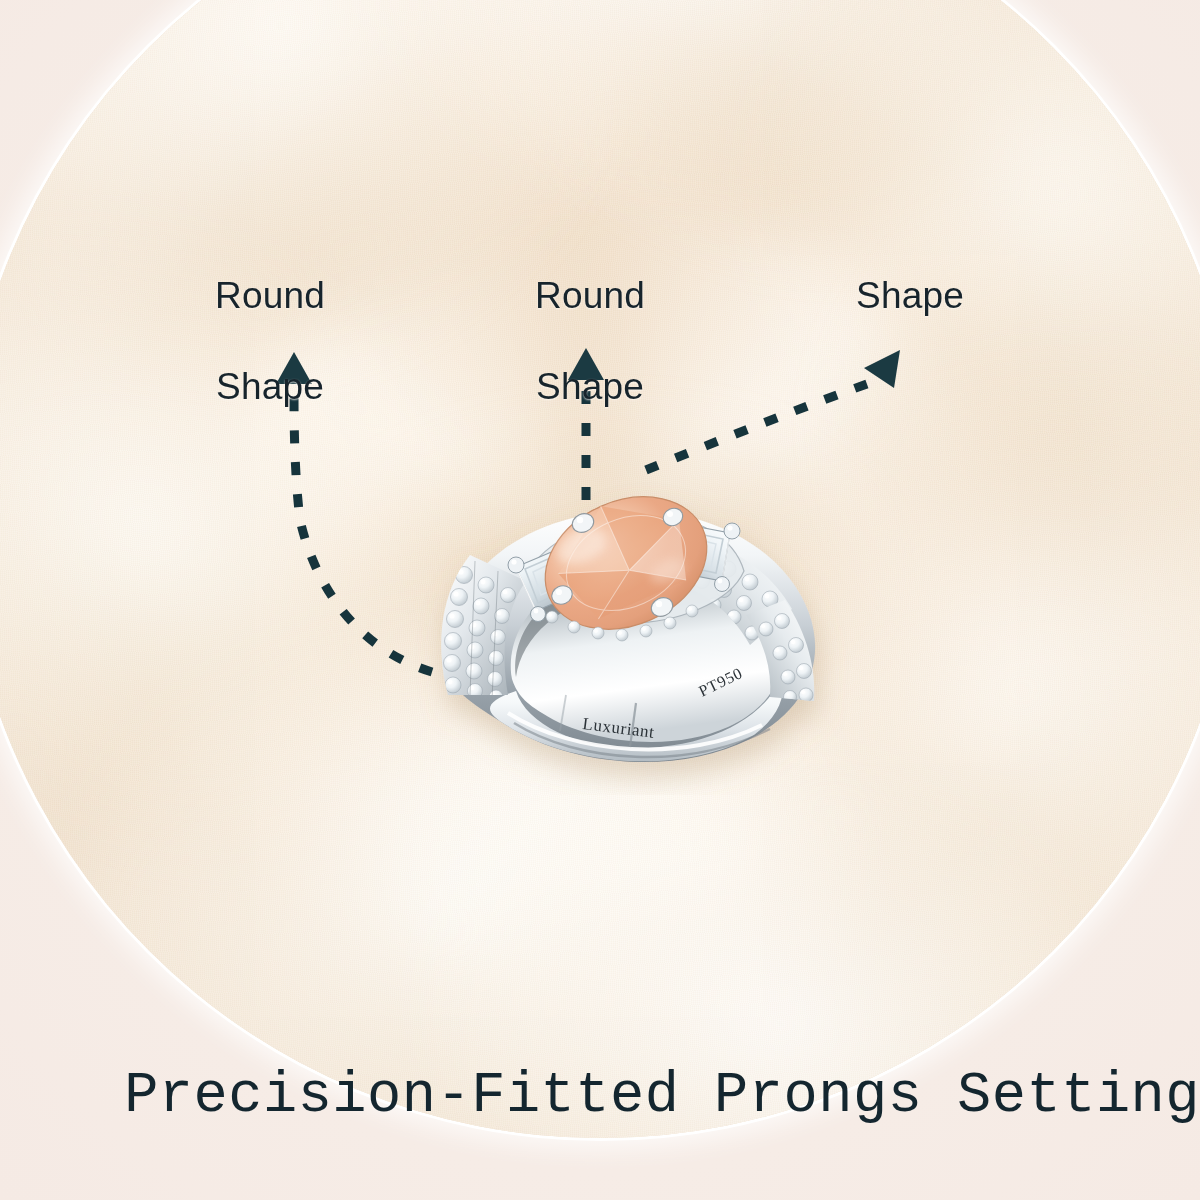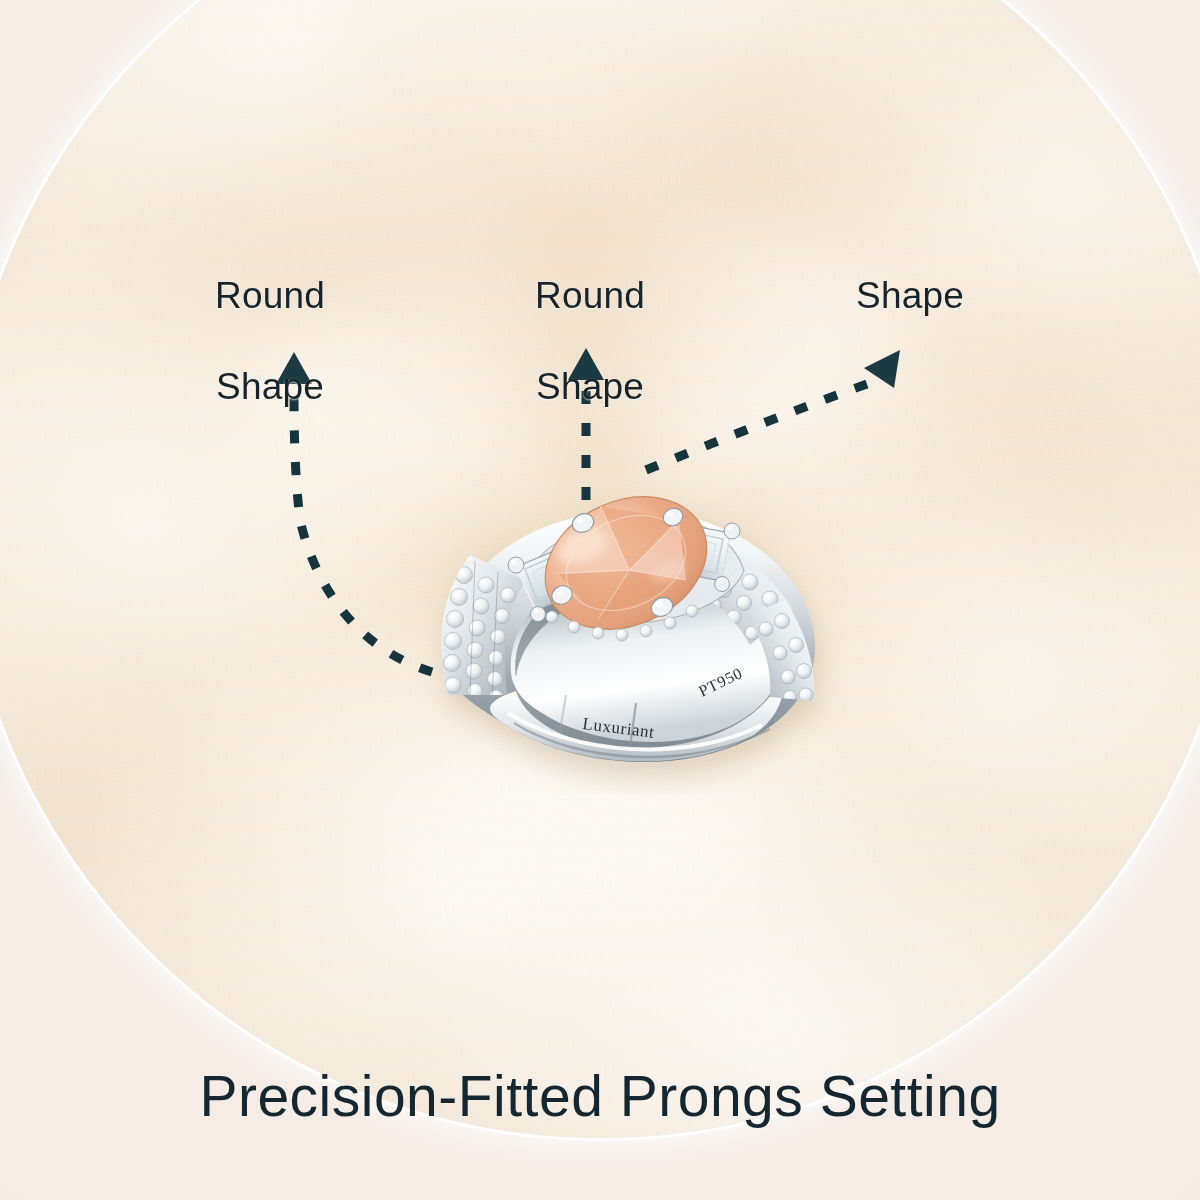--- a/index.html
+++ b/index.html
@@ -173,23 +173,23 @@
     width: 560px;
     height: 400px;
   }
 
   
   #caption {
     position: absolute;
     left: 0;
     right: 0;
     top: 1068px;
-    text-align: center;
+    text-align: right;
     color: #14262f;
-    font-family: Liberation Sans, sans-serif;
+    font-family: Liberation Mono, monospace;
     font-size: 57px;
     letter-spacing: 0.5px;
     line-height: 1;
   }
 </style>
 </head>
 <body>
 
 <div id="stage">
 

